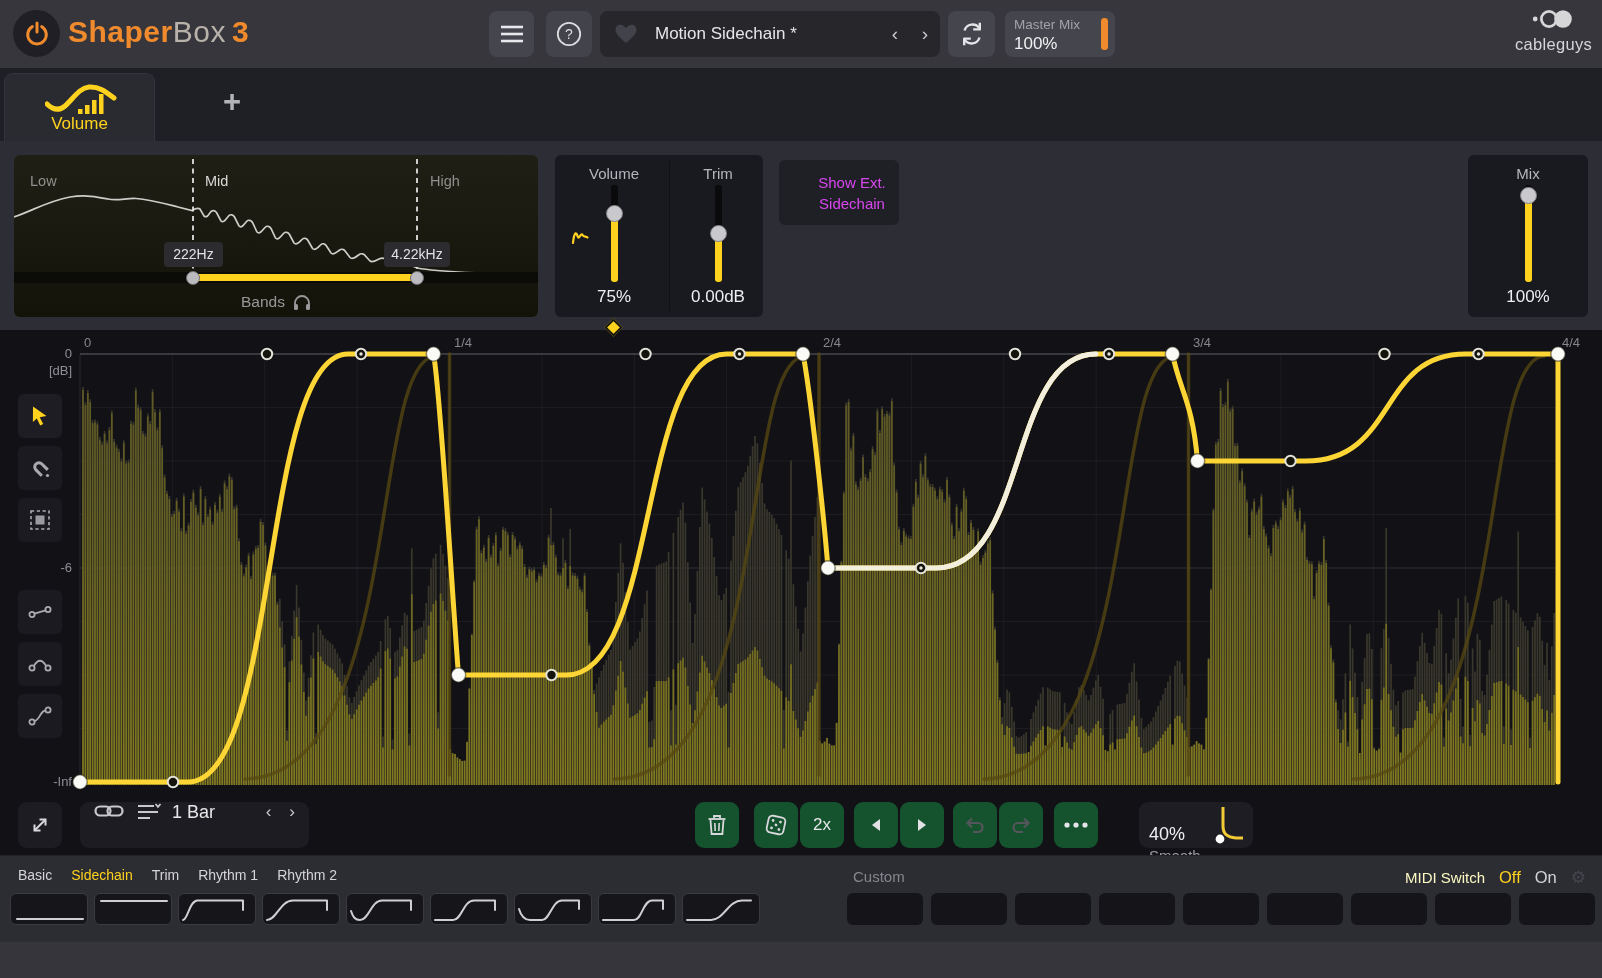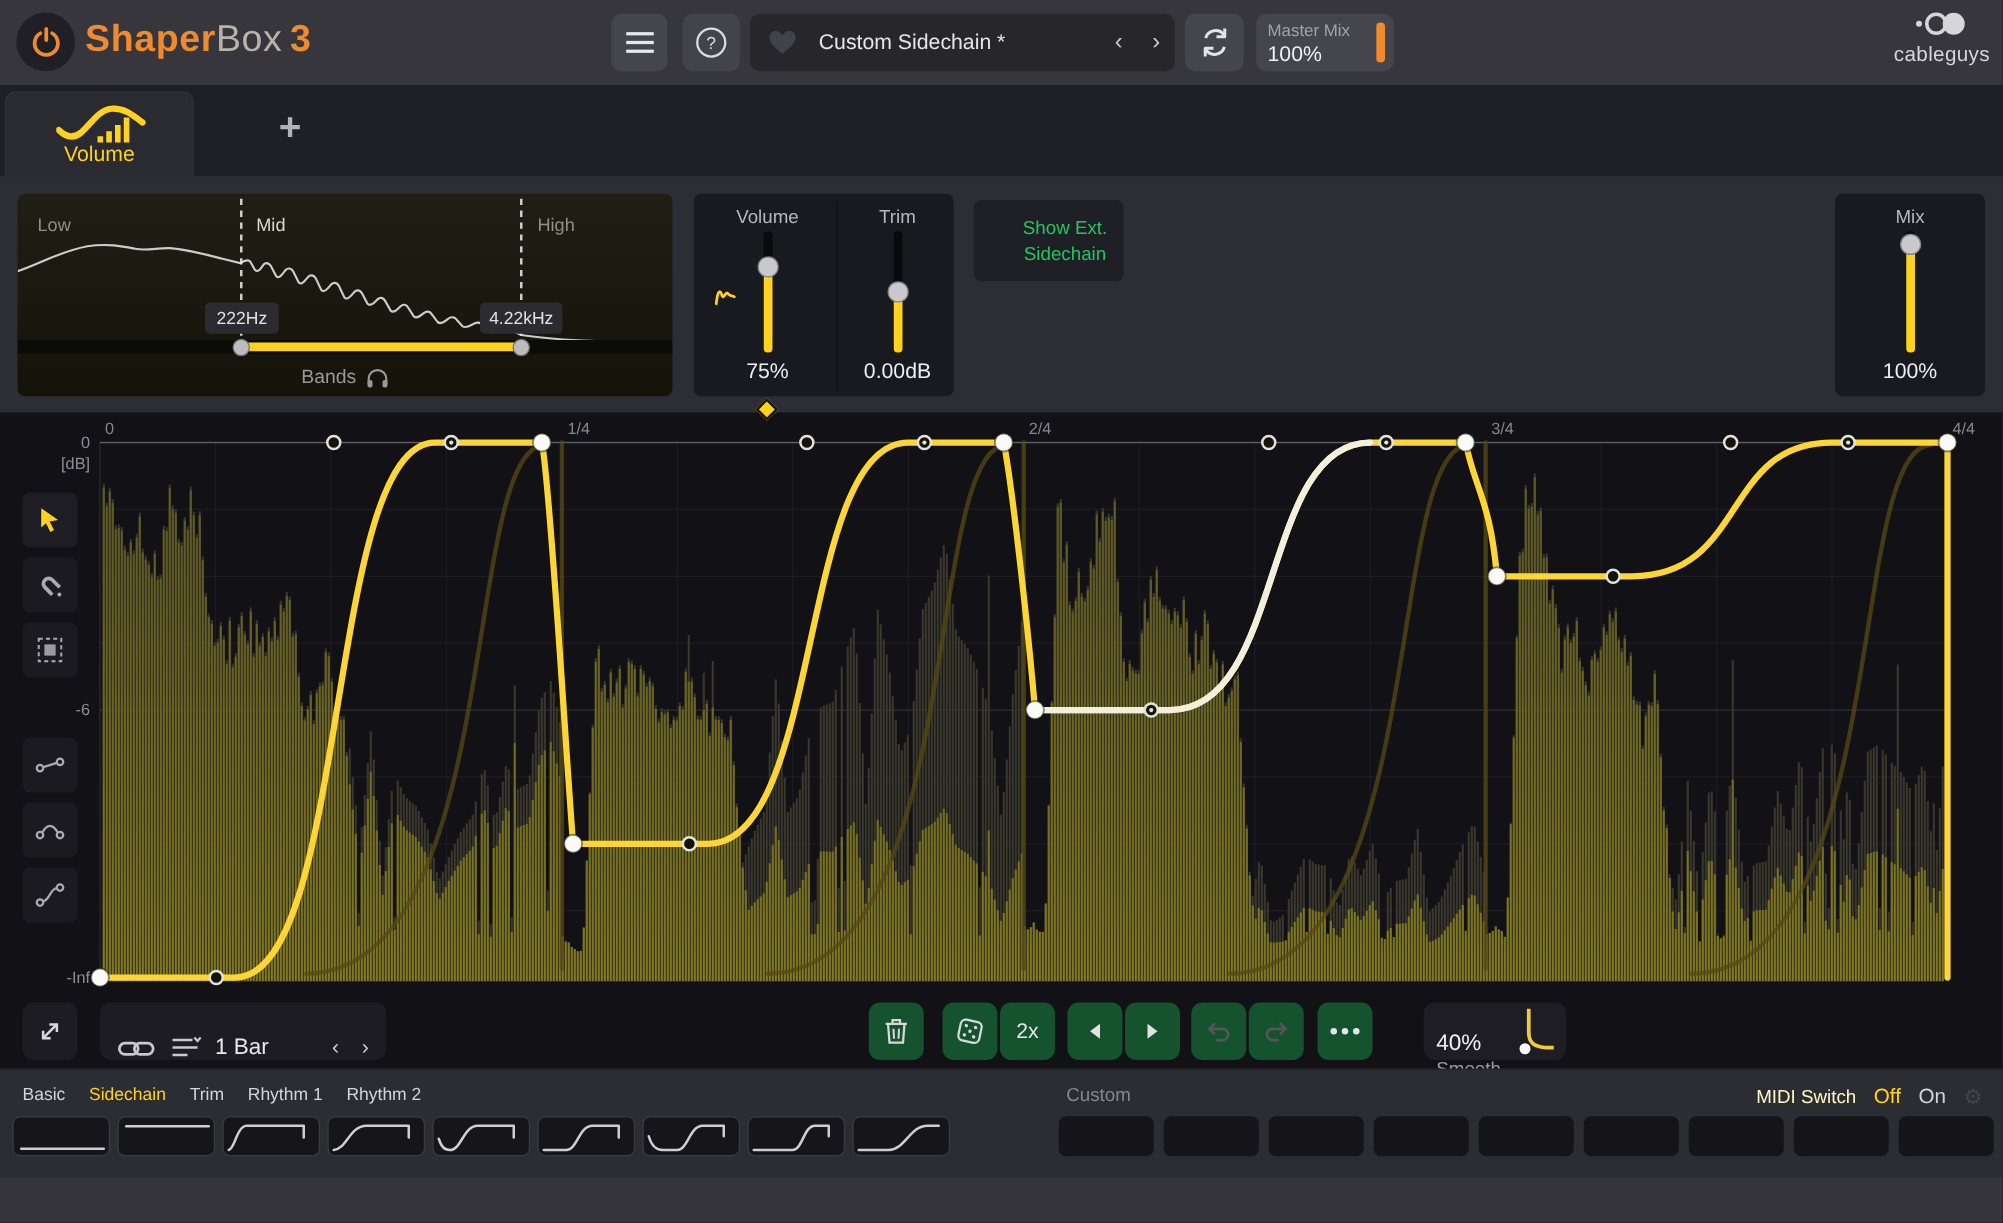--- a/index.html
+++ b/index.html
@@ -56,36 +56,36 @@
 
   #voltrim-panel { position:absolute; left:555px; top:14px; width:208px; height:162px; border-radius:6px; background:#191920; }
   #vt-divider { position:absolute; left:114px; top:6px; width:1px; height:150px; background:#101016; }
   .vslider-lbl { position:absolute; top:10px; width:100px; text-align:center; color:#b6b6bc; font-size:15px; }
   .vslider-val { position:absolute; top:132px; width:100px; text-align:center; color:#eeeef1; font-size:17px; }
   .vtrack { position:absolute; top:30px; width:7px; height:97px; background:#0a0a0d; border-radius:3px; }
   .vfill { position:absolute; width:7px; background:#ffd21e; border-radius:3px; }
   .vknob { position:absolute; width:17px; height:17px; border-radius:50%; background:#c9c9cd; border:1px solid #818187; }
   #wave-mod-icon { position:absolute; left:16px; top:72px; width:26px; height:22px; }
 
-  #show-ext-btn { position:absolute; left:779px; top:19px; width:120px; height:65px; background:#1f1f26; border-radius:6px; color:#22c55e; font-size:15px; text-align:center; padding-top:12px; line-height:21px;padding-left:26px; }
+  #show-ext-btn { position:absolute; left:779px; top:19px; width:120px; height:65px; background:#1f1f26; border-radius:6px; color:#d946ef; font-size:15px; text-align:center; padding-top:12px; line-height:21px;padding-left:26px; }
 
   #mix-panel { position:absolute; left:1468px; top:14px; width:120px; height:162px; border-radius:6px; background:#191920; }
 
   #param-diamond { position:absolute; left:607px; top:321px; width:13px; height:13px; background:#ffd21e; border:2px solid #17170f; transform:rotate(45deg); z-index:5; }
 
   
   #editor { position:absolute; left:0; top:330px; width:1602px; height:525px; background:#111116; }
   #plot-svg { position:absolute; left:0; top:0; }
   .time-lbl { position:absolute; top:5px; font-size:13px; color:#86868c; }
   .db-lbl { position:absolute; font-size:13px; color:#8e8e94; text-align:right; width:40px; left:32px; }
   .tool-btn { position:absolute; left:18px; width:44px; height:44px; border-radius:6px; background:#1a1a20; display:flex; align-items:center; justify-content:center; }
   .tool-btn.active { background:#1d1d23; }
 
   
-  .tb-box { position:absolute; top:472px; height:46px; background:#1c1c22; border-radius:9px; display:flex; align-items:flex-end; }
+  .tb-box { position:absolute; top:472px; height:46px; background:#1c1c22; border-radius:9px; display:flex; align-items:flex-start; }
   .tb-btn { position:absolute; top:472px; width:44px; height:46px; background:#14532d; border-radius:9px; display:flex; align-items:center; justify-content:center; }
   #tb-expand { left:18px; }
   #tb-group1 { left:80px; width:229px; }
   #tb-group2 { left:316px; width:229px; justify-content:space-between; padding:0 20px; }
   #tb-length { color:#e8e8ea; font-size:18px; margin-left:10px; }
   .tb-chev { color:#cdcdd2; font-size:17px; padding:0 9px; }
   .mode-lbl { font-size:18px; color:#d8d8dc; }
   .mode-lbl.active { color:#ffd21e; }
   #tb-trash { left:695px; } #tb-dice { left:754px; } #tb-2x { left:800px; color:#e6e6e9; font-size:17px; }
   #tb-prev { left:854px; } #tb-play { left:900px; }
@@ -136,21 +136,21 @@
       <svg width="26" height="26" viewBox="0 0 26 26">
         <circle cx="13" cy="13" r="11.2" fill="none" stroke="#dcdce0" stroke-width="1.8"></circle>
         <text x="13" y="18" text-anchor="middle" font-size="14" fill="#dcdce0" font-family="Liberation Sans, sans-serif">?</text>
       </svg>
     </div>
 
     <div id="preset-box">
       <svg id="heart-icon" viewBox="0 0 24 22">
         <path d="M12,20 C5,14.5 1.5,10.5 1.5,6.8 C1.5,3.8 3.8,1.8 6.4,1.8 C8.6,1.8 10.6,3.0 12,5.2 C13.4,3.0 15.4,1.8 17.6,1.8 C20.2,1.8 22.5,3.8 22.5,6.8 C22.5,10.5 19,14.5 12,20 Z" fill="#42424a"></path>
       </svg>
-      <div id="preset-name">Custom Sidechain *</div>
+      <div id="preset-name">Motion Sidechain *</div>
       <div class="pchev">‹</div>
       <div class="pchev">›</div>
     </div>
 
     <div id="refresh-btn" class="hdr-btn">
       <svg width="28" height="28" viewBox="0 0 28 28">
         <path d="M6.5,10.5 A8.2,8.2 0 0 1 21.3,8.3" fill="none" stroke="#e4e4e8" stroke-width="2.4"></path>
         <path d="M21.5,17.5 A8.2,8.2 0 0 1 6.7,19.7" fill="none" stroke="#e4e4e8" stroke-width="2.4"></path>
         <path d="M21.8,2.8 L21.8,9.4 L15.2,9.4" fill="none" stroke="#e4e4e8" stroke-width="2.4" stroke-linejoin="round"></path>
         <path d="M6.2,25.2 L6.2,18.6 L12.8,18.6" fill="none" stroke="#e4e4e8" stroke-width="2.4" stroke-linejoin="round"></path>

